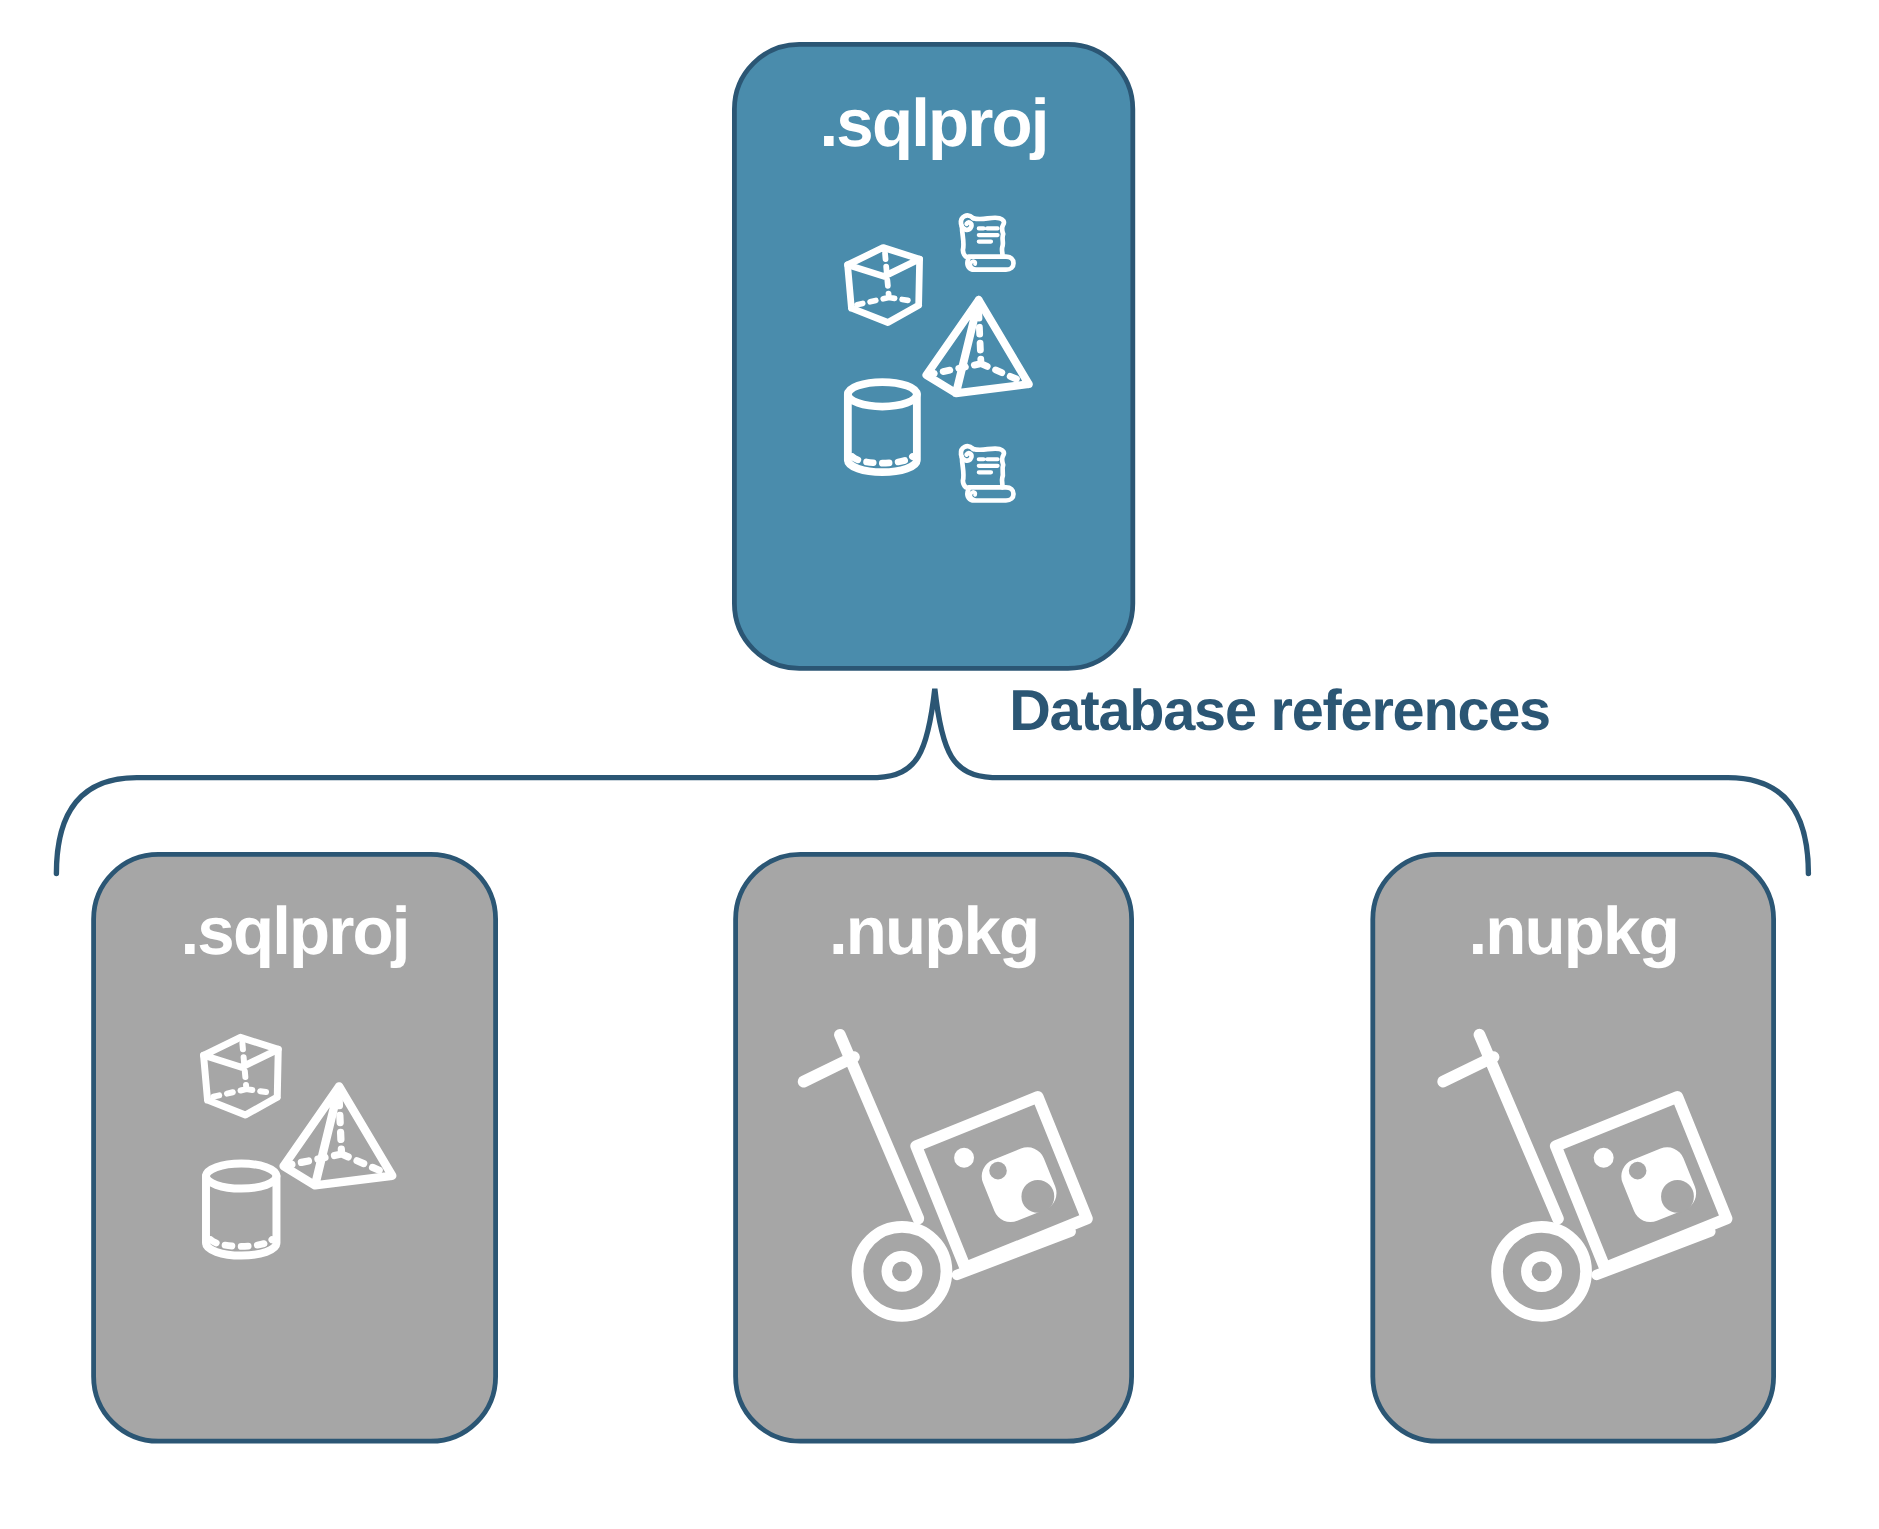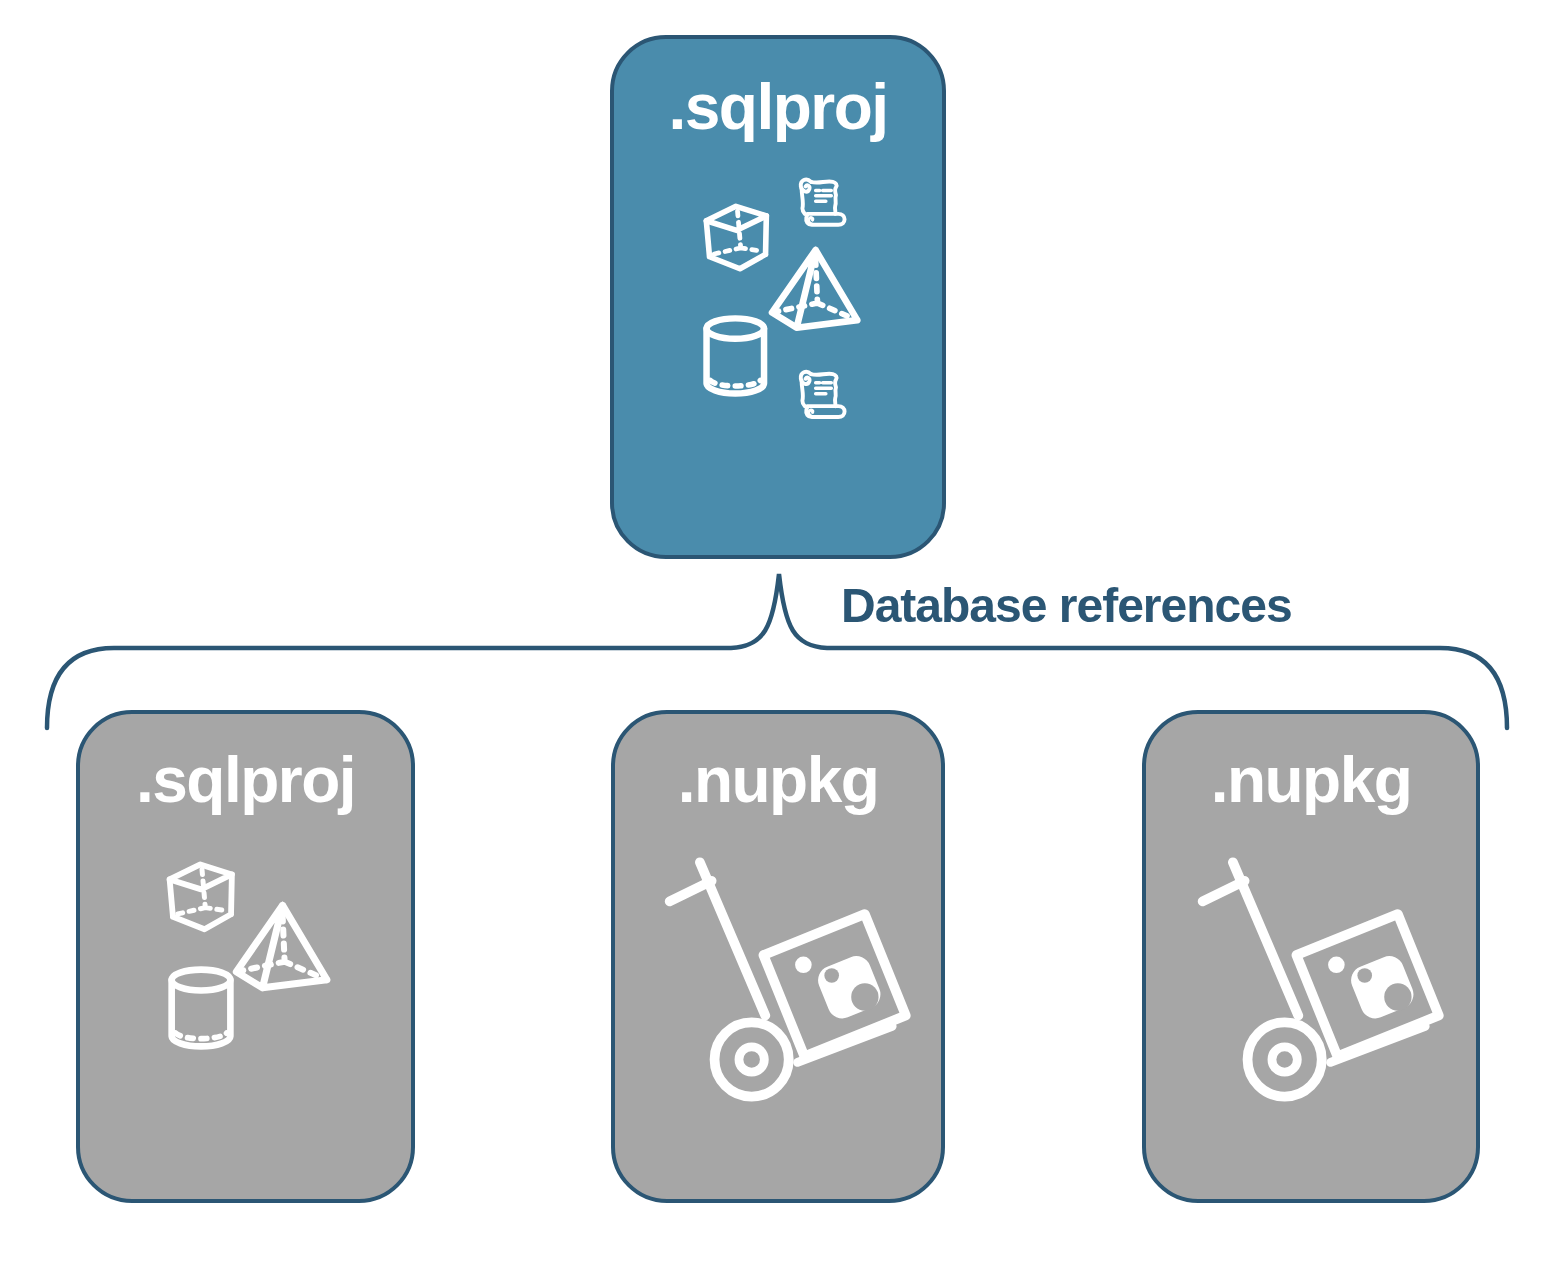--- a/index.html
+++ b/index.html
@@ -9,28 +9,28 @@
     font-family:"Liberation Sans", sans-serif;
   }
   .box{position:absolute;border:4px solid var(--accent,#2B5674);border-radius:56px;box-sizing:border-box;}
   .main-box{left:610px;top:35px;width:336px;height:524px;background:var(--main-fill,#4A8CAC);}
   .child-box{top:710px;height:493px;background:var(--child-fill,#A6A6A6);}
   .child-left{left:76px;width:339px;}
   .child-mid{left:611px;width:334px;}
   .child-right{left:1142px;width:338px;}
   .box-title{
     margin-top:34px;text-align:center;color:var(--icon-white,#fff);
-    font-size:64px;font-weight:700;line-height:1;letter-spacing:-1.5px;
+    font-size:56px;font-weight:700;line-height:1;letter-spacing:-1.5px;
   }
   .main-box .box-title{margin-top:36px;}
   .illustration{position:absolute;left:0;top:0;width:100%;height:100%;display:block;}
   .brace-svg{position:absolute;left:0;top:0;width:1566px;height:1274px;pointer-events:none;}
   .brace-path{fill:none;stroke:var(--accent,#2B5674);stroke-width:4.5;stroke-linecap:round;}
   .brace-label{
-    position:absolute;left:841px;top:582px;
+    position:absolute;left:841px;top:569px;
     color:var(--accent,#2B5674);font-size:48px;font-weight:700;line-height:1;letter-spacing:-1px;
     white-space:nowrap;
   }
   
   .ln{fill:none;stroke:var(--icon-white,#fff);stroke-linecap:round;stroke-linejoin:round;}
   .dash{stroke-dasharray:6 8;}
   .hole{fill:var(--child-fill,#A6A6A6);}
   .dot{fill:var(--icon-white,#fff);}
   .squircle{fill:var(--icon-white,#fff);}
   .defs-holder{position:absolute;width:0;height:0;overflow:hidden;}

